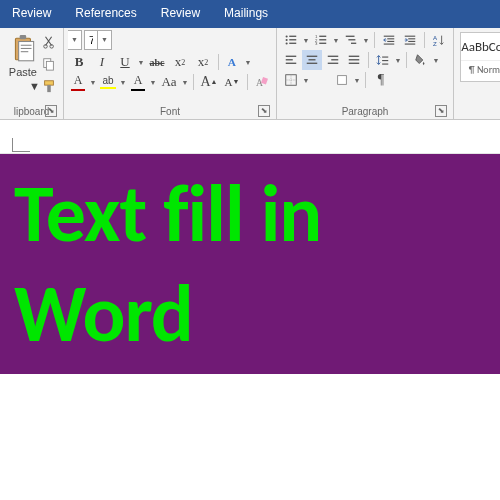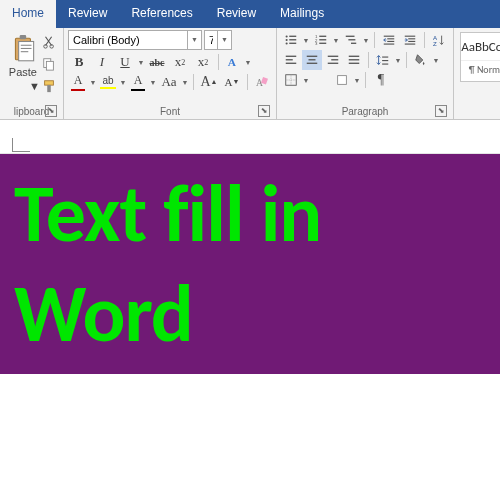--- a/index.html
+++ b/index.html
@@ -52,21 +52,20 @@
 
 .doc { background: #701a75; padding: 10px 14px; }
 .doc-text { font-family: Calibri, sans-serif; font-size: 80px; font-weight: bold; color: #00e600; line-height: 1.25; letter-spacing: -1px; }
 
 .sep { width: 1px; background: #c6c6c6; margin: 2px 3px; align-self: stretch; }
 </style>
 </head>
 <body>
 
 <div class="ribbon-tabs">
-  <div class="tab active">Home</div>
   <div class="tab">Review</div>
   <div class="tab">References</div>
   <div class="tab">Review</div>
   <div class="tab">Mailings</div>
 </div>
 
 <div class="ribbon">
 
   <div class="group" style="width:64px">
     <div class="group-body">
@@ -103,21 +102,20 @@
             </svg>
           </div>
       </div>
     </div>
     <div class="group-label"><span>lipboard</span><span class="launcher">⬊</span></div>
   </div>
 
   <div class="group">
     <div class="group-body" style="flex-direction:column;">
       <div class="font-combo">
-        <input class="font-name" value="Calibri (Body)" style="">
         <div class="combo-dd">▼</div>
         <input class="font-size" value="72" style="">
         <div class="combo-dd">▼</div>
       </div>
       <div class="row">
         <div class="btn txt-btn b">B</div>
         <div class="btn txt-btn i">I</div>
         <div class="btn txt-btn u">U</div>
           <div class="dd">▼</div>
         <div class="btn txt-btn strike" style="font-size:10px">abc</div>

